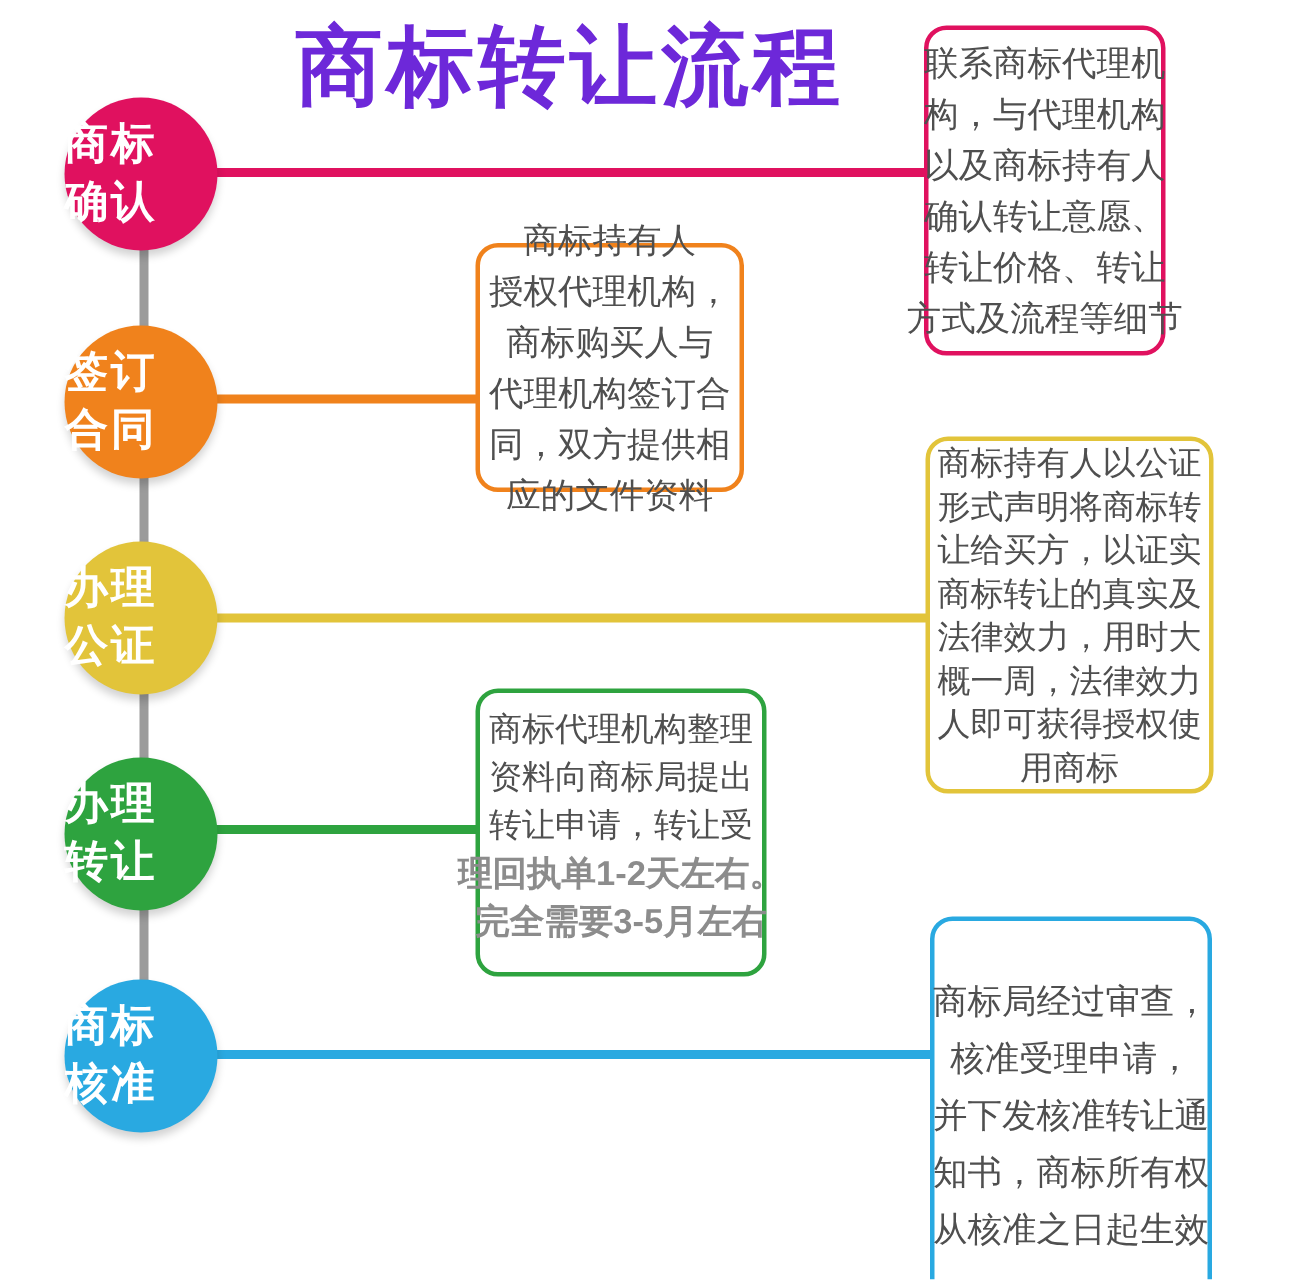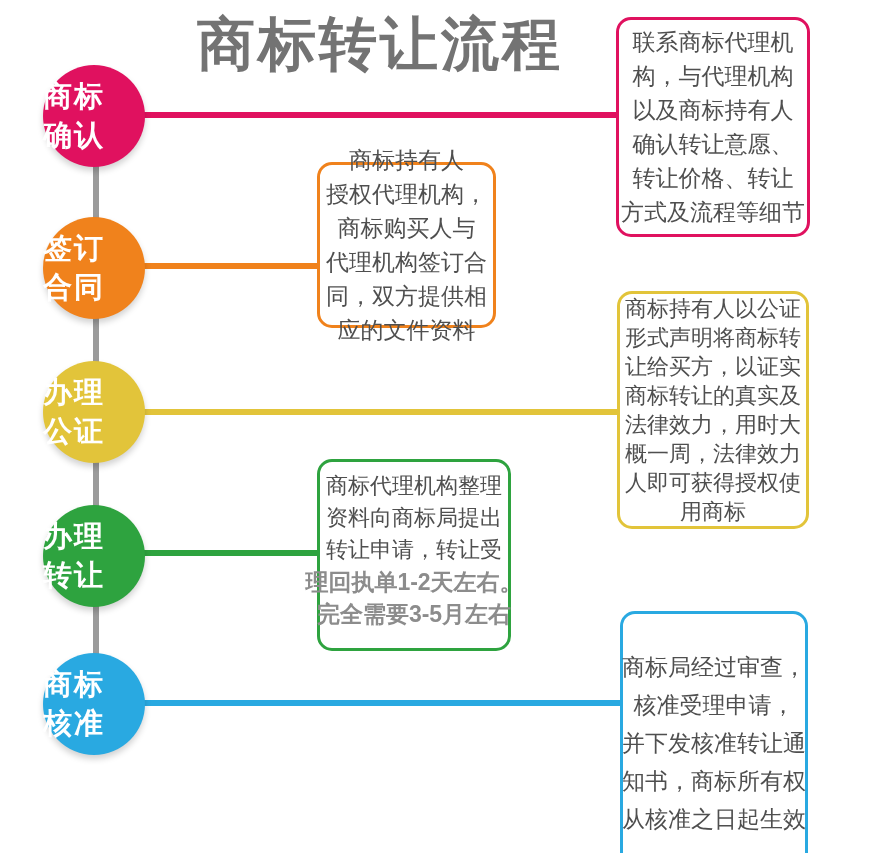--- a/index.html
+++ b/index.html
@@ -62,34 +62,34 @@
     border-radius: 15px;
     z-index: 2;
     display: flex;
     flex-direction: column;
     align-items: center;
     justify-content: center;
     text-align: center;
     color: #4f4f4f;
   }
   .note .line { white-space: nowrap; }
-  .note-1 { left: 616px; top: 17px;  width: 194px; height: 220px; font-size: 23px; line-height: 34px; }
+  .note-1 { left: 616px; top: 17px;  width: 161px; height: 220px; font-size: 23px; line-height: 34px; }
   .note-2 { left: 317px; top: 162px; width: 179px; height: 166px; font-size: 23px; line-height: 34px; }
   .note-3 { left: 617px; top: 291px; width: 192px; height: 238px; font-size: 22px; line-height: 29px; }
   .note-4 { left: 317px; top: 459px; width: 194px; height: 192px; font-size: 22px; line-height: 32px;
             justify-content: flex-start; padding-top: 8px; }
   .note-5 { left: 620px; top: 611px; width: 188px; height: 264px; font-size: 23px; line-height: 38px; }
   .note-4 .bold-line { font-weight: bold; font-size: 23px; }
 </style>
 </head>
 <body>
 
 <div class="canvas">
 
-  <div class="title" style="color: #737373;">商标转让流程</div>
+  <div class="title" style="color: #6d28d9;">商标转让流程</div>
 
   <div class="vline" style="background-color: rgb(155, 155, 155);"></div>
 
   <div class="hline" style="left: 97px; top: 112px; width: 521px; background-color: rgb(224, 17, 95);"></div>
   <div class="circle" style="left: 43px; top: 65px; background-color: rgb(224, 17, 95);">
     <div>商标</div>
     <div>确认</div>
   </div>
   <div class="note note-1" style="border-color: rgb(224, 17, 95);">
     <div class="line">联系商标代理机</div>

